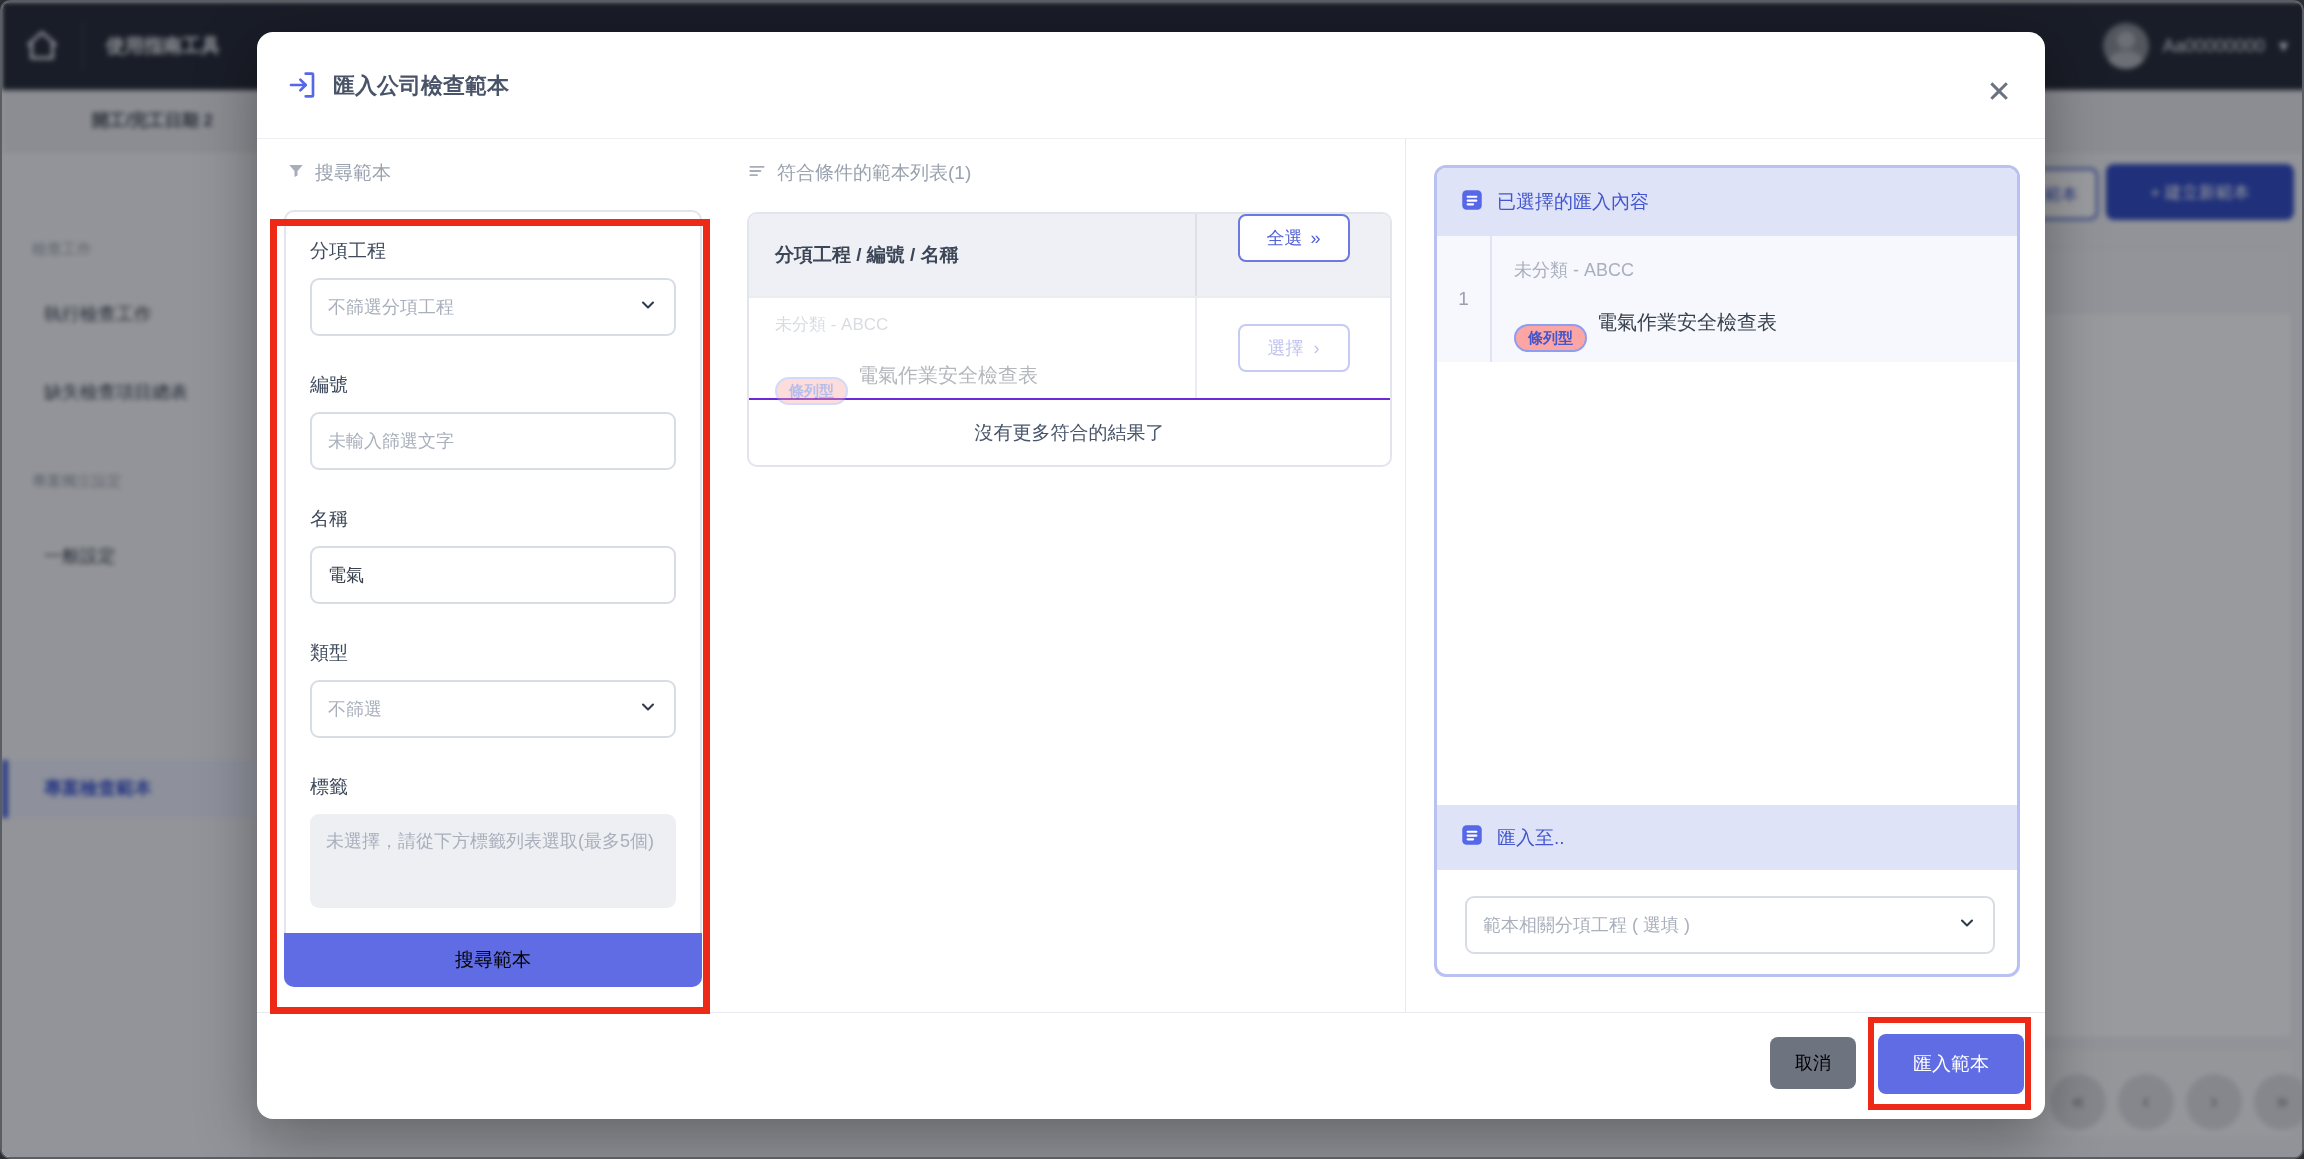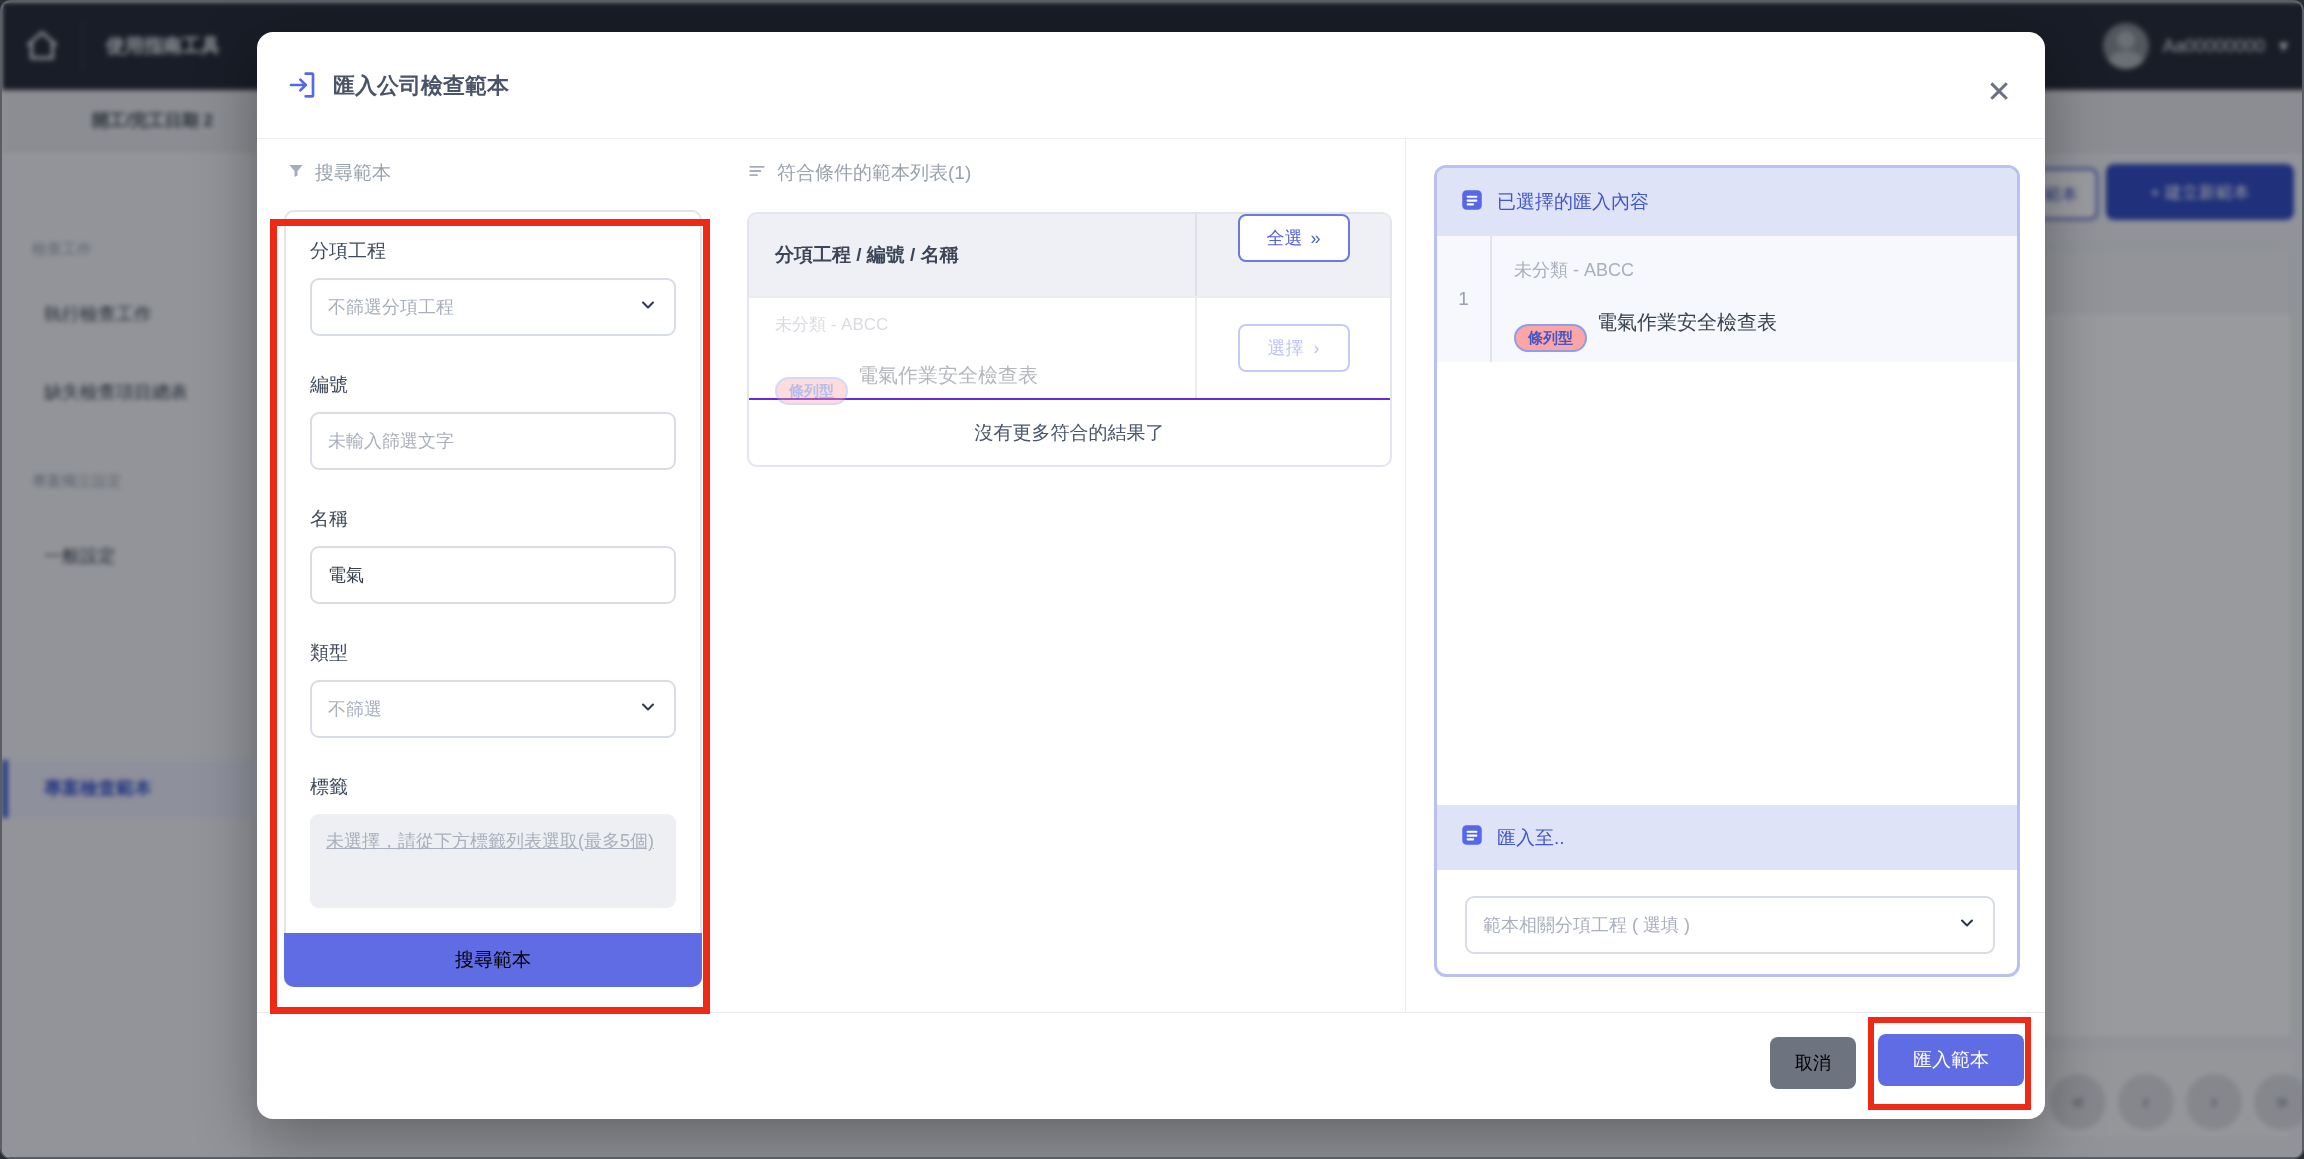--- a/index.html
+++ b/index.html
@@ -44,21 +44,21 @@
 
   
   .filter-box{position:absolute;left:27px;top:178px;width:418px;height:777px;border:2px solid #e2e5ec;border-radius:10px;background:#fff;}
   .filter-inner{position:absolute;left:24px;right:24px;top:26px;}
   .f-label{font-size:19px;color:#3f4a5c;margin-bottom:14px;}
   .control{height:58px;border:2px solid #d8dce4;border-radius:9px;background:#fff;display:flex;align-items:center;justify-content:space-between;padding:0 16px;font-size:18px;color:#39424f;width:100%;}
   .control.mb{margin-bottom:36px;}
   .ph{color:#a9b0bc;}
   input.control{display:block;padding:0 16px;outline:none;}
   input.control::placeholder{color:#a9b0bc;}
-  .tagbox{width:100%;height:94px;border:none;border-radius:9px;background:#edeff3;padding:14px 16px;font-size:18px;color:#a9b0bc;resize:none;line-height:1.5;outline:none;text-decoration:underline;}
+  .tagbox{width:100%;height:94px;border:none;border-radius:9px;background:#edeff3;padding:14px 16px;font-size:18px;color:#a9b0bc;resize:none;line-height:1.5;outline:none;}
   .tagbox::placeholder{color:#a9b0bc;}
   .search-btn{position:absolute;left:-2px;right:-2px;bottom:-2px;height:54px;background:#5f6ce3;border:none;border-radius:0 0 10px 10px;color:#000000;font-size:19px;cursor:pointer;}
 
   
   .list-card{position:absolute;left:490px;top:180px;width:645px;border:2px solid #e2e5ec;border-radius:10px;background:#fff;overflow:hidden;}
   .list-head{height:82px;background:#eef0f5;display:flex;align-items:center;}
   .list-head-left{flex:1;padding-left:26px;font-size:19px;font-weight:bold;color:#3c4657;}
   .list-head-right{width:195px;height:100%;border-left:2px solid #dde0e8;display:flex;align-items:flex-start;justify-content:center;}
   .select-all{width:112px;height:48px;border:2px solid #6b79e0;border-radius:8px;background:#fff;color:#5460d8;font-size:18px;display:flex;align-items:center;justify-content:center;gap:8px;cursor:pointer;}
   .list-row{height:102px;border-top:2px solid #e9ecf1;display:flex;}
@@ -81,21 +81,21 @@
   .sel-idx{width:55px;display:flex;align-items:center;justify-content:center;color:#99a1b0;font-size:19px;border-right:2px solid #e0e4f0;}
   .sel-content{padding:22px 0 0 22px;}
   .sel-cat{font-size:18px;color:#a9afbc;margin-bottom:10px;}
   .sel-line2{display:flex;align-items:center;gap:10px;}
   .sel-name{font-size:20px;color:#39434f;}
   .sel-select{position:absolute;left:28px;top:728px;width:530px;cursor:pointer;}
 
   
   .m-footline{position:absolute;left:0;top:980px;width:100%;height:1px;background:#e8eaf0;}
   .btn-cancel{position:absolute;left:1513px;top:1005px;width:86px;height:52px;background:#6d7480;border:none;border-radius:8px;color:#000000;font-size:18px;cursor:pointer;}
-  .btn-import{position:absolute;left:1621px;top:1002px;width:146px;height:52px;background:#5f6ce3;border:none;border-radius:8px;color:#fff;font-size:19px;cursor:pointer;}
+  .btn-import{position:absolute;left:1621px;top:1002px;width:146px;height:60px;background:#5f6ce3;border:none;border-radius:8px;color:#fff;font-size:19px;cursor:pointer;}
 
   
   .anno{position:absolute;border:7px solid #ee2a16;z-index:50;pointer-events:none;}
   .anno2{position:absolute;border:6px solid #ee2a16;z-index:50;pointer-events:none;}
   .chev{flex:none;}
 </style>
 </head>
 <body>
 
 <div id="stage">

